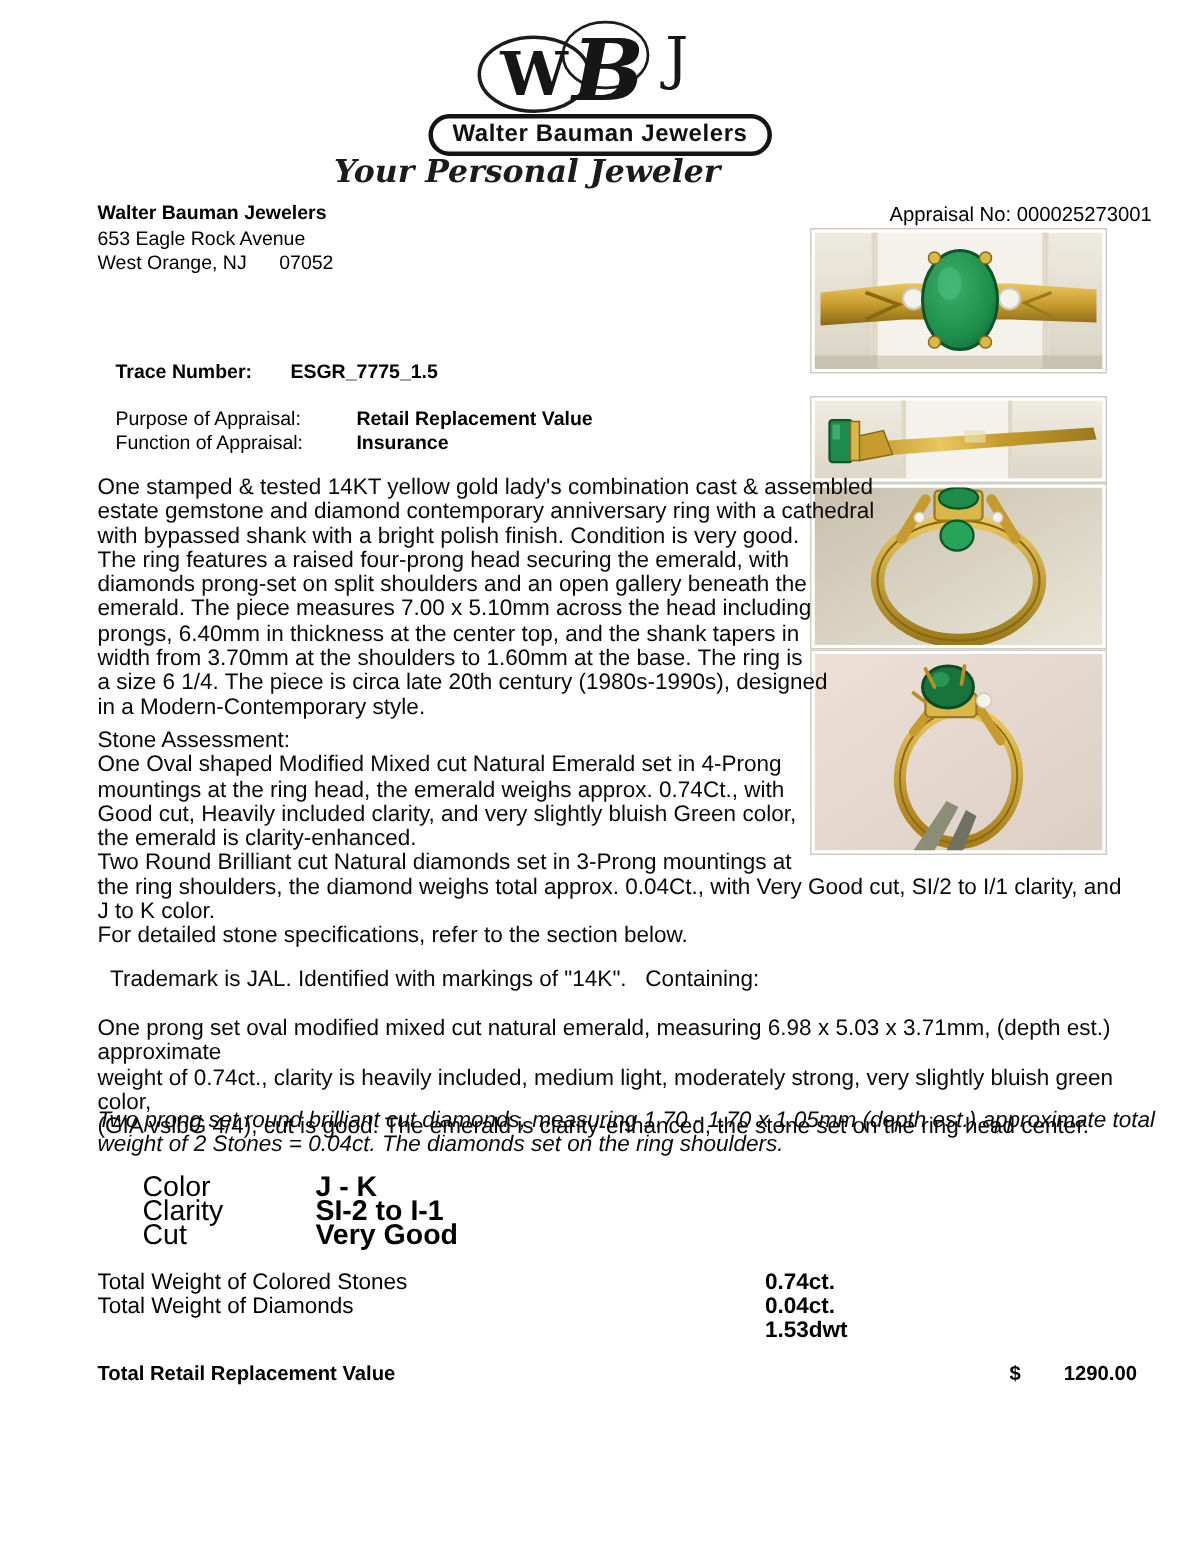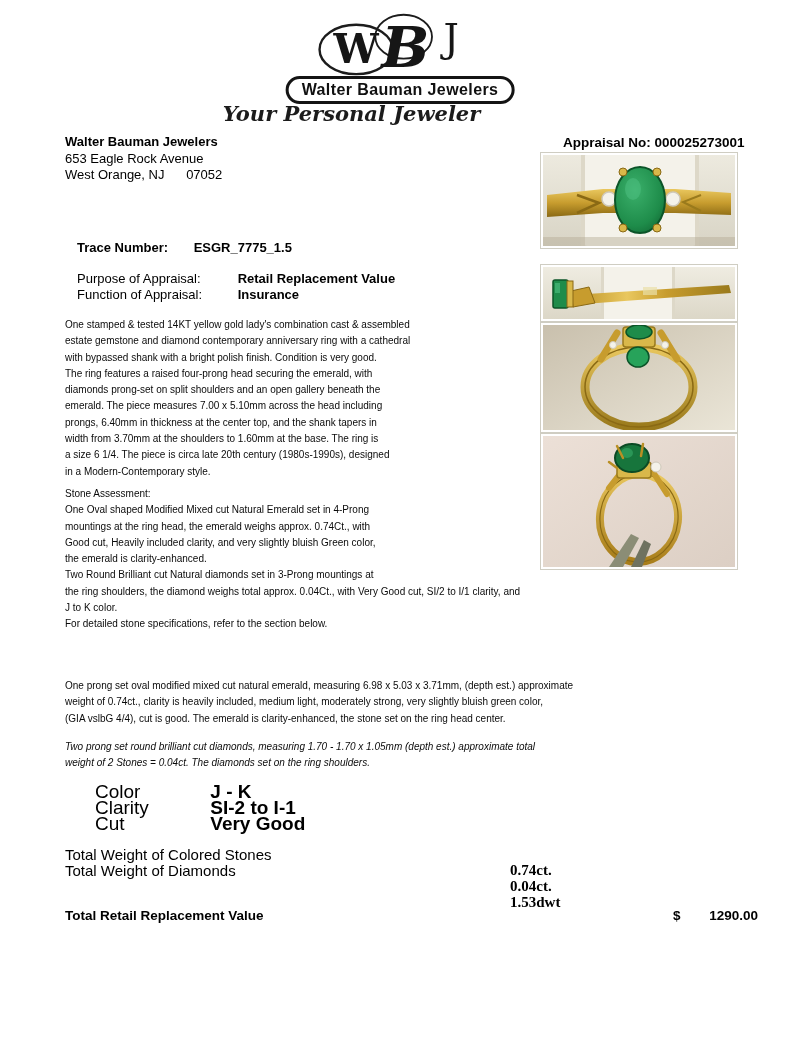--- a/index.html
+++ b/index.html
@@ -3,62 +3,62 @@
 <meta charset="utf-8">
 <style>
   html,body { margin:0; padding:0; background:#ffffff; }
   .page {
     position:relative; width:800px; height:1044px; background:#ffffff;
     font-family:"Liberation Sans", sans-serif; color:#000; overflow:hidden;
     -webkit-font-smoothing:antialiased;
   }
   .abs { position:absolute; }
   .pre { white-space:pre-wrap; }
-  .body-text { font-size:10px; line-height:16.3px; color:#0a0a0a; }
+  .body-text { font-size:15px; line-height:16.3px; color:#0a0a0a; }
   .b { font-weight:bold; }
   .monogram { position:absolute; left:300px; top:12px; width:200px; height:64px; }
   .brand-pill {
     position:absolute; left:50%; top:76px; transform:translateX(-50%);
     border:3px solid #141414; border-radius:14px; background:#fff;
     padding:2px 13px; box-shadow: inset 0 0 0 1px #fff;
   }
   .brand-pill-inner {
     font-size:16px; font-weight:bold; letter-spacing:.4px; color:#101010;
     font-family:"Liberation Sans", sans-serif; white-space:nowrap;
   }
   .tagline {
     position:absolute; left:0; top:101px; width:703px; text-align:center;
     font-family:"DejaVu Serif", serif; font-style:italic; font-weight:600;
     font-size:21px; color:#1b1b1b;
   }
 
   
   .merchant { left:65px; top:134px; font-size:13px; line-height:16.5px; }
-  .appraisal-no { left:563px; top:135px; font-size:13.5px; font-weight:bold; white-space:nowrap; }
+  .appraisal-no { left:593px; top:135px; font-size:13.5px; font-weight:normal; white-space:nowrap; }
 
   
   .meta-row { left:65px; font-size:13px; white-space:nowrap;margin-left:12px; }
   .meta-label-wide { display:inline-block; width:157px; }
   .meta-label-trace { display:inline-block; width:113px; }
 
   
   .photos { left:540px; top:152px; width:198px; }
   .photo-frame {
     border:1px solid #cfcdc2; background:#fff; padding:2px; margin:0 0 0 0;
     line-height:0;
   }
   .photo-frame + .photo-frame { margin-top:0; }
   .photo-frame.first { margin-bottom:15px; }
   .photo-frame svg { display:block; }
 
   
   .spec-row { line-height:16.2px; font-size:19px; }
   .spec-label { display:inline-block; width:110px; }
   .totals-row { position:relative; line-height:16.2px; font-size:15px; height:16.2px; }
-  .totals-value { position:absolute; left:445px; top:15px; font-weight:bold;font-family:Liberation Serif, serif; }
+  .totals-value { position:absolute; left:445px; top:0; font-weight:bold; }
   .grand-label { left:65px; top:908px; font-size:13.5px; font-weight:bold;text-align:center; }
   .grand-currency { left:673px; top:908px; font-size:13.5px; font-weight:bold; }
   .grand-value { left:700px; top:908px; width:58px; text-align:right; font-size:13.5px; font-weight:bold; }
 
   .footer-note { left:0; top:1008px; width:800px; text-align:center; font-size:13.5px; font-weight:bold; }
 </style>
 </head>
 <body>
 
 <div class="page">
@@ -238,20 +238,21 @@
   <div class="abs pre body-text" style="left:65px; top:486px; width:700px;">Stone Assessment:
 One Oval shaped Modified Mixed cut Natural Emerald set in 4-Prong
 mountings at the ring head, the emerald weighs approx. 0.74Ct., with
 Good cut, Heavily included clarity, and very slightly bluish Green color,
 the emerald is clarity-enhanced.
 Two Round Brilliant cut Natural diamonds set in 3-Prong mountings at
 the ring shoulders, the diamond weighs total approx. 0.04Ct., with Very Good cut, SI/2 to I/1 clarity, and
 J to K color.
 For detailed stone specifications, refer to the section below.</div>
 
+  <div class="abs pre body-text" style="left:65px; top:645px; width:700px;">  Trademark is JAL. Identified with markings of "14K".   Containing:</div>
 
   <div class="abs pre body-text" style="left:65px; top:678px; width:712px;">One prong set oval modified mixed cut natural emerald, measuring 6.98 x 5.03 x 3.71mm, (depth est.) approximate
 weight of 0.74ct., clarity is heavily included, medium light, moderately strong, very slightly bluish green color,
 (GIA vslbG 4/4), cut is good. The emerald is clarity-enhanced, the stone set on the ring head center.</div>
 
   <div class="abs pre body-text" style="left:65px; top:739px; width:712px;font-style:italic;">Two prong set round brilliant cut diamonds, measuring 1.70 - 1.70 x 1.05mm (depth est.) approximate total
 weight of 2 Stones = 0.04ct. The diamonds set on the ring shoulders.</div>
 
   <div class="abs" style="left:95px; top:784px;">
     <div class="spec-row">

